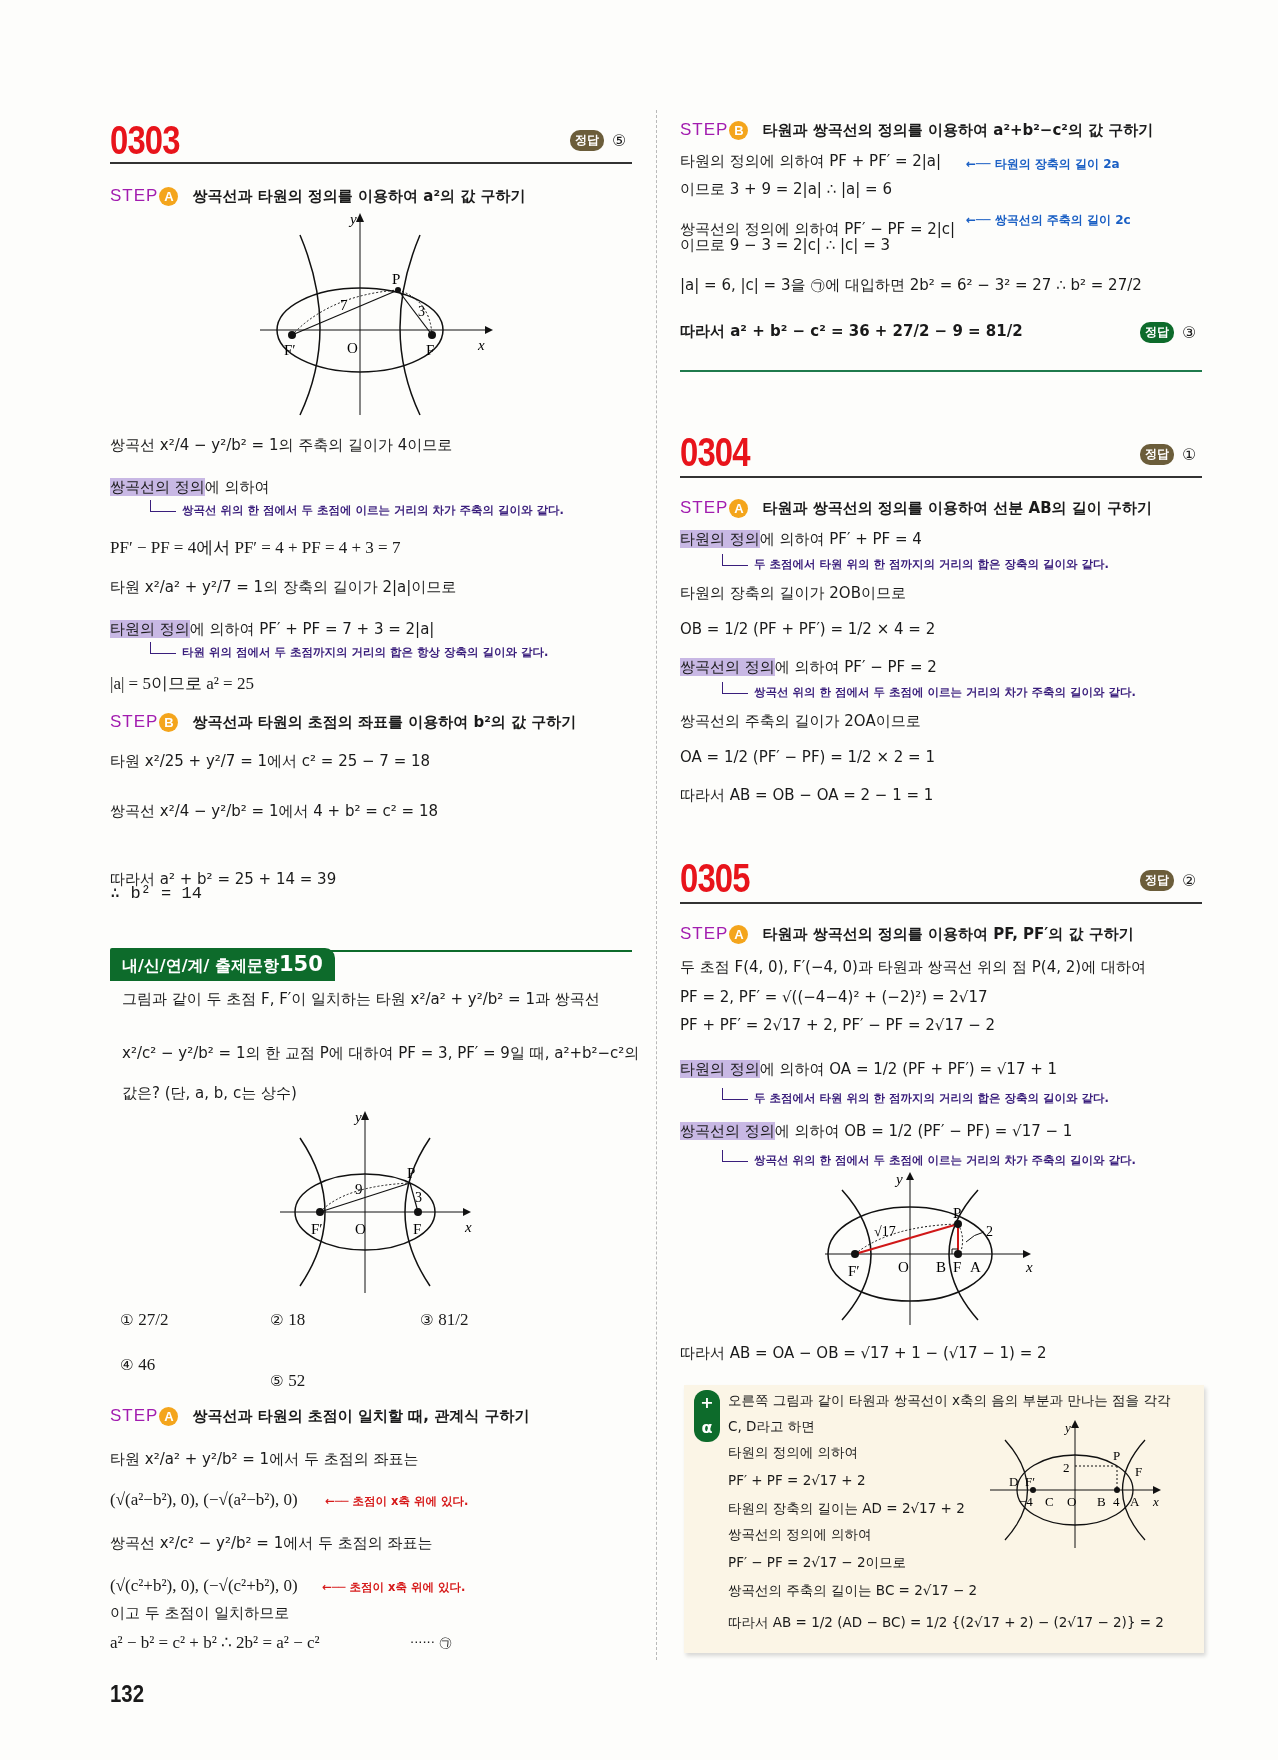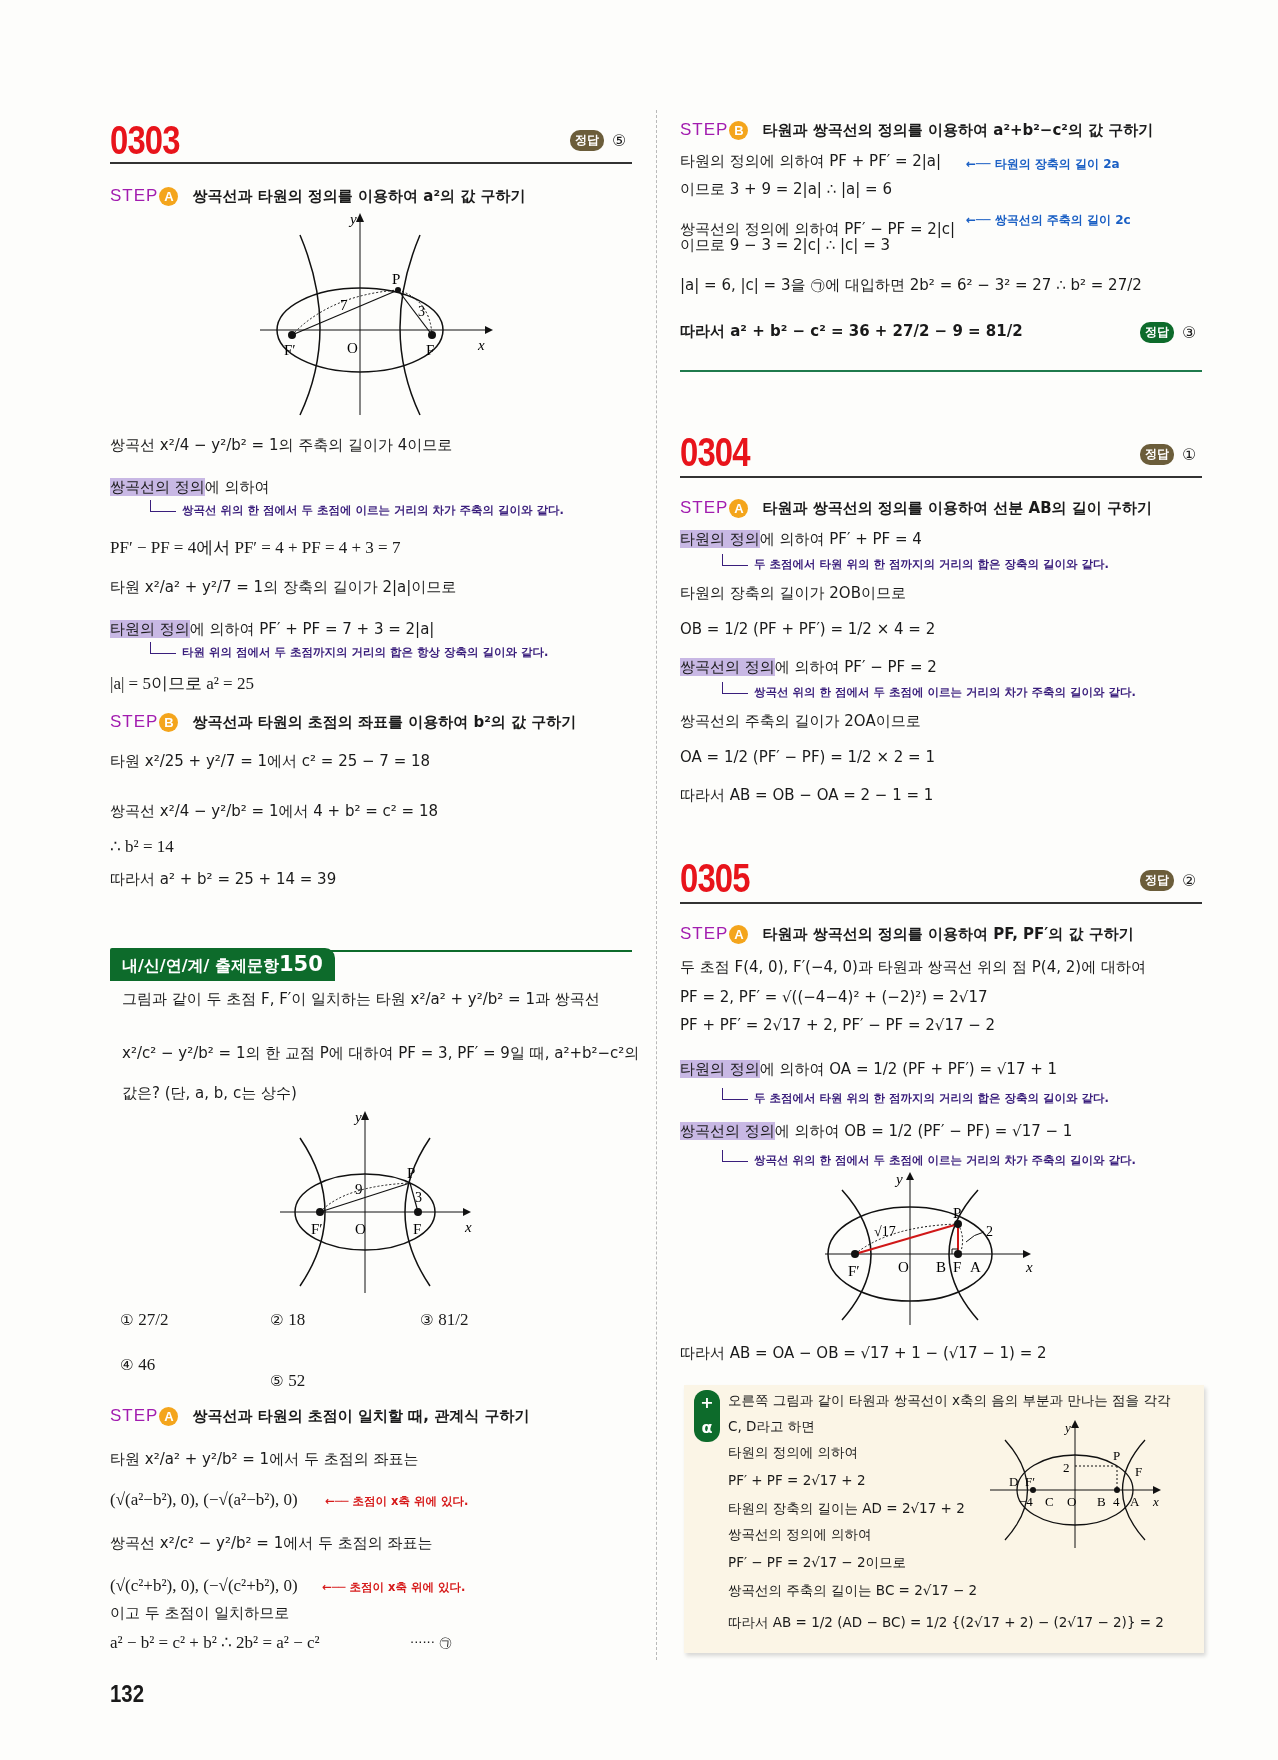--- a/index.html
+++ b/index.html
@@ -90,21 +90,21 @@
 <div class="note" style="left:150px;top:642px;"><span class="arr"></span><span>타원 위의 점에서 두 초점까지의 거리의 합은 항상 장축의 길이와 같다.</span></div>
 <div class="line m" style="left:110px;top:672px;">|a| = 5이므로 a² = 25</div>
 
 <div class="step" style="left:110px;top:712px;">
   <span class="st">STEP</span>
   <span class="circ">B</span>
   <span>쌍곡선과 타원의 초점의 좌표를 이용하여 b²의 값 구하기</span>
 </div>
 <div class="line" style="left:110px;top:752px;">타원 x²/25 + y²/7 = 1에서 c² = 25 − 7 = 18</div>
 <div class="line" style="left:110px;top:802px;">쌍곡선 x²/4 − y²/b² = 1에서 4 + b² = c² = 18</div>
-<div class="line m" style="left:110px;top:836px;">∴ b² = 14</div>
+<div class="line m" style="left:110px;top:882px;font-family:Liberation Mono, monospace;">∴ b² = 14</div>
 <div class="line" style="left:110px;top:870px;">따라서 a² + b² = 25 + 14 = 39</div>
 
 <div class="banner">
   <div class="box">
     <span>내/신/연/계/ 출제문항</span><span class="big">150</span>
   </div>
 </div>
 <div class="banner-line"></div>
 
 <div class="line" style="left:122px;top:990px;">그림과 같이 두 초점 F, F′이 일치하는 타원 x²/a² + y²/b² = 1과 쌍곡선</div>

